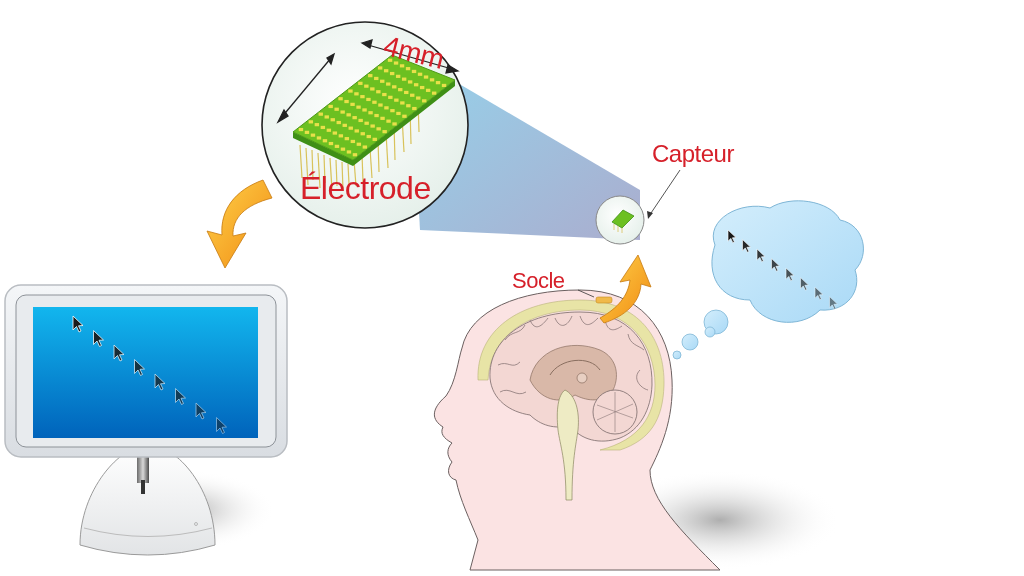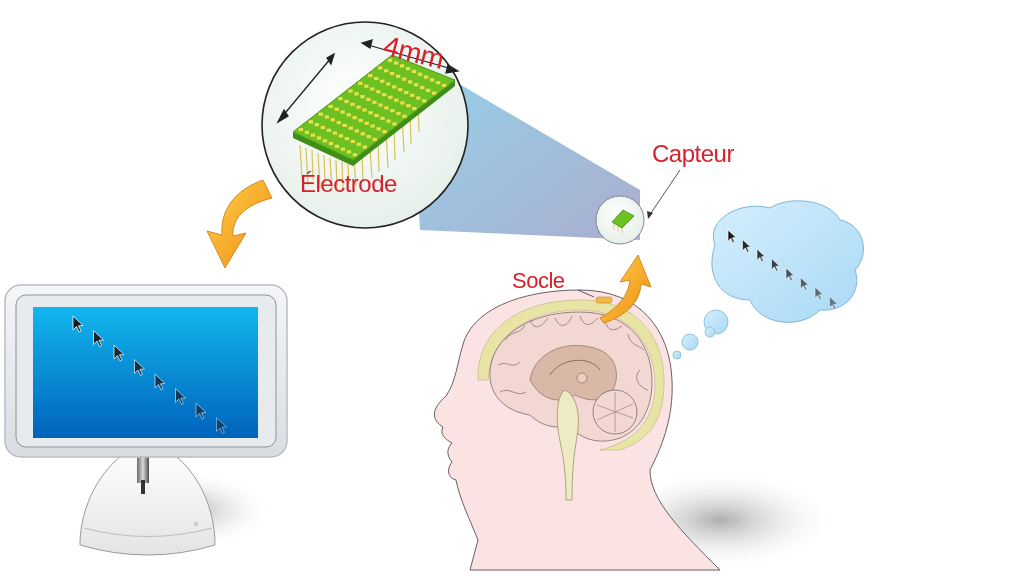--- a/index.html
+++ b/index.html
@@ -1,21 +1,21 @@
 <!DOCTYPE html>
 <html><head>
   <meta charset="utf-8">
   <style>
     html, body { margin: 0; padding: 0; background: #ffffff; }
     body { width: 1024px; height: 576px; overflow: hidden; position: relative;
            font-family: "Liberation Sans", sans-serif; }
     #stage { position: absolute; left: 0; top: 0; width: 1024px; height: 576px; }
     .label { position: absolute; color: #d6202a; font-family: "Liberation Sans", sans-serif;
              white-space: nowrap; letter-spacing: -0.5px; }
-    .label-electrode { left: 300px; top: 170px; font-size: 24px; }
+    .label-electrode { left: 300px; top: 170px; font-size: 32px; }
     .label-4mm { left: 388px; top: 30px; font-size: 28px; transform: rotate(14deg); transform-origin: left top; }
     .label-capteur { left: 652px; top: 140px; font-size: 24px; }
     .label-socle { left: 512px; top: 268px; font-size: 22px; }
   </style>
 </head>
 <body>
 
 <div id="stage">
   <svg width="1024" height="576" viewBox="0 0 1024 576" xmlns="http://www.w3.org/2000/svg">
     <defs>

